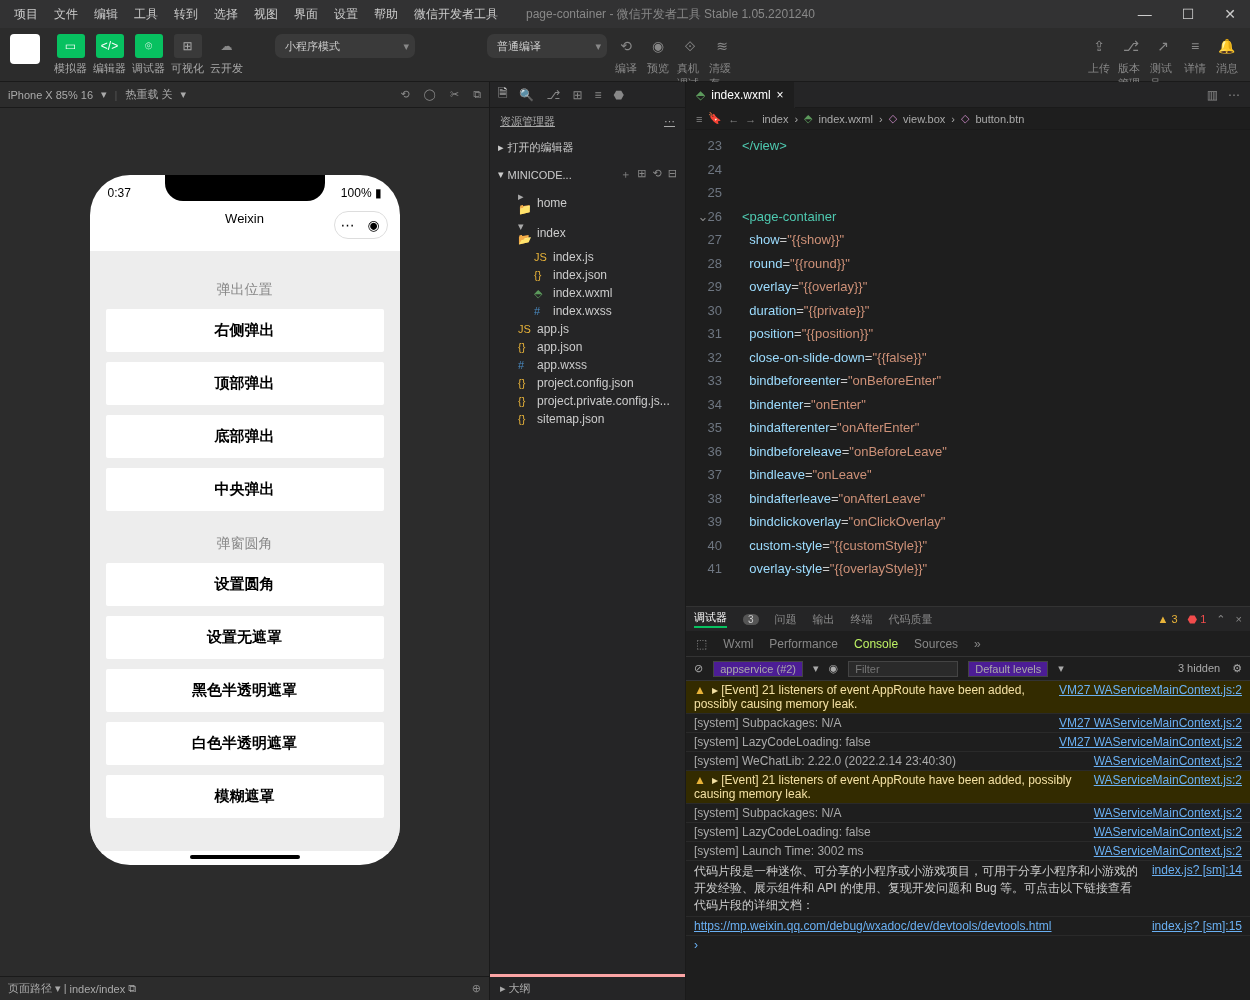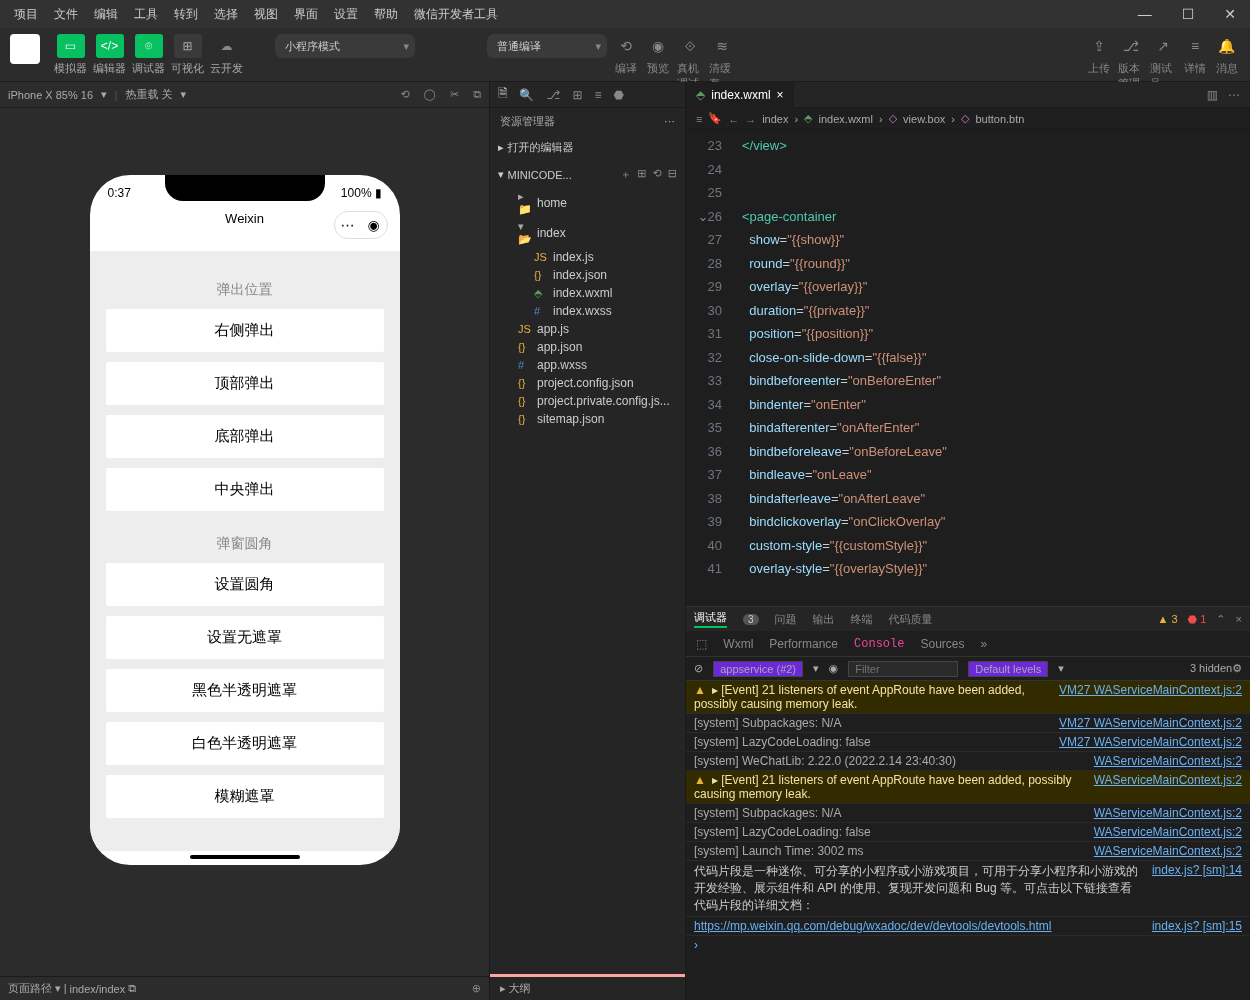--- a/index.html
+++ b/index.html
@@ -26,28 +26,28 @@
 .simbar .r { margin-left: auto; display: flex; gap: 14px; color: #888; }
 .simarea { flex: 1; display: flex; justify-content: center; padding-top: 32px; }
 .phone { width: 310px; height: 690px; background: #fff; border-radius: 40px; position: relative; overflow: hidden; }
 .notch { position: absolute; top: 0; left: 50%; transform: translateX(-50%); width: 160px; height: 26px; background: #000; border-radius: 0 0 18px 18px; }
 .statusbar { height: 36px; display: flex; justify-content: space-between; align-items: center; padding: 0 18px; font-size: 12px; color: #000; }
 .navbar { height: 40px; display: flex; align-items: flex-start; justify-content: center; color: #000; position: relative; font-size: 13px; }
 .caps { position: absolute; right: 12px; display: flex; gap: 0; border: 1px solid #ddd; border-radius: 14px; background:#fff; }
 .caps span { width: 26px; height: 26px; display: flex; align-items: center; justify-content: center; font-size: 14px; }
 .pcont { background: #ededed; height: 600px; padding: 16px; overflow-y: auto; }
 .sect { text-align: center; color: #888; font-size: 14px; padding: 14px 0 10px; }
-.btn { background: #fff; color: #000; font-size: 15px; font-weight: 400; padding: 12px; text-align: center; margin-bottom: 10px; border-radius: 2px; }
+.btn { background: #fff; color: #000; font-size: 15px; font-weight: 700; padding: 12px; text-align: center; margin-bottom: 10px; border-radius: 2px; }
 .homebar { position: absolute; bottom: 6px; left: 50%; transform: translateX(-50%); width: 110px; height: 4px; background: #000; border-radius: 2px; }
 .simfoot { height: 24px; display: flex; align-items: center; padding: 0 8px; color: #aaa; font-size: 11px; border-top: 1px solid #1a1a1a; }
 .simfoot .r { margin-left: auto; color: #888; }
 .mid { width: 196px; background: #252526; border-right: 1px solid #1a1a1a; display: flex; flex-direction: column; }
 .midtop { height: 26px; border-bottom: 1px solid #1a1a1a; display: flex; align-items: center; padding: 0 8px; gap: 12px; color: #888; }
 .midtop span:first-child { color: #ccc; }
-.exhdr { height: 26px; display: flex; align-items: center; padding: 0 10px; font-size: 11px; color: #aaa; justify-content: space-between; }
+.exhdr { height: 26px; display: flex; align-items: center; padding: 0 10px; font-size: 11px; color: #aaa; justify-content: space-between; text-decoration: underline; }
 .exsec { padding: 4px 0; }
 .exsec .h { padding: 2px 8px; color: #ccc; font-size: 11px; display: flex; align-items: center; gap: 4px; }
 .tree { font-size: 12px; }
 .ti { padding: 2px 0 2px 28px; color: #ccc; display: flex; align-items: center; gap: 5px; }
 .ti.d1 { padding-left: 44px; }
 .ti .fi { width: 14px; font-size: 11px; }
 .fjs { color: #e8b339; }
 .fjson { color: #e8b339; }
 .fwxml { color: #5c9a5c; }
 .fwxss { color: #4a8bc2; }
@@ -66,25 +66,25 @@
 .t-attr { color: #9cdcfe; }
 .t-str { color: #ce9178; }
 .t-val { color: #ce9178; }
 .gut-fold { color: #888; display: inline-block; width: 10px; }
 .panel { height: 394px; background: #1e1e1e; border-top: 1px solid #333; display: flex; flex-direction: column; }
 .ptabs { height: 24px; background: #252526; display: flex; align-items: center; padding: 0 8px; gap: 16px; font-size: 11px; color: #888; }
 .ptabs .act { color: #fff; border-bottom: 2px solid #07c160; padding-bottom: 1px; }
 .badge { background: #555; border-radius: 7px; padding: 0 5px; font-size: 10px; color: #ccc; }
 .ptabs .r { margin-left: auto; display: flex; gap: 10px; }
 .dtabs { height: 26px; display: flex; align-items: center; padding: 0 10px; gap: 16px; font-size: 12px; color: #888; border-bottom: 1px solid #333; }
-.dtabs .act { color: #ec4899; font-family: Liberation Mono, monospace; }
+.dtabs .act { color: #bef264; }
 .cfilt { height: 24px; display: flex; align-items: center; padding: 0 8px; gap: 10px; font-size: 11px; color: #aaa; border-bottom: 1px solid #333; }
 .cfilt input { background: #2a2a2a; border: 1px solid #444; color: #ccc; padding: 1px 6px; width: 110px; font-size: 11px; }
-.cfilt .dd { background: #6d28d9; border: 1px solid #444; padding: 1px 6px; }
-.cfilt .r { margin-left: auto; display: flex; gap: 0; }
+.cfilt .dd { background: #4c1d95; border: 1px solid #444; padding: 1px 6px; }
+.cfilt .r { margin-left: auto; display: flex; gap: 12px; }
 .console { flex: 1; font-family: Consolas, monospace; font-size: 12px; overflow-y: auto; }
 .cl { padding: 2px 8px; display: flex; border-bottom: 1px solid #2a2a2a; }
 .cl .msg { flex: 1; color: #ccc; }
 .cl .src { color: #6ab0f3; text-decoration: underline; margin-left: 10px; white-space: nowrap; }
 .cl.warn { background: #332b00; }
 .cl.warn .msg { color: #f3e0a3; }
 .cl .wi { color: #e8b339; margin-right: 6px; }
 .cl.sys .msg { color: #aaa; }
 .cl.link .msg { color: #6ab0f3; text-decoration: underline; }
 .prompt { color: #6ab0f3; padding: 2px 8px; }
@@ -99,20 +99,21 @@
   <span>文件</span>
   <span>编辑</span>
   <span>工具</span>
   <span>转到</span>
   <span>选择</span>
   <span>视图</span>
   <span>界面</span>
   <span>设置</span>
   <span>帮助</span>
   <span>微信开发者工具</span>
+  <span class="title">page-container - 微信开发者工具 Stable 1.05.2201240</span>
   <div class="winbtns">
     <span>―</span>
     <span>☐</span>
     <span>✕</span>
   </div>
 </div>
 
 <div class="toolbar">
   <div class="avatar"></div>
   <div class="tbtn gbtn">

